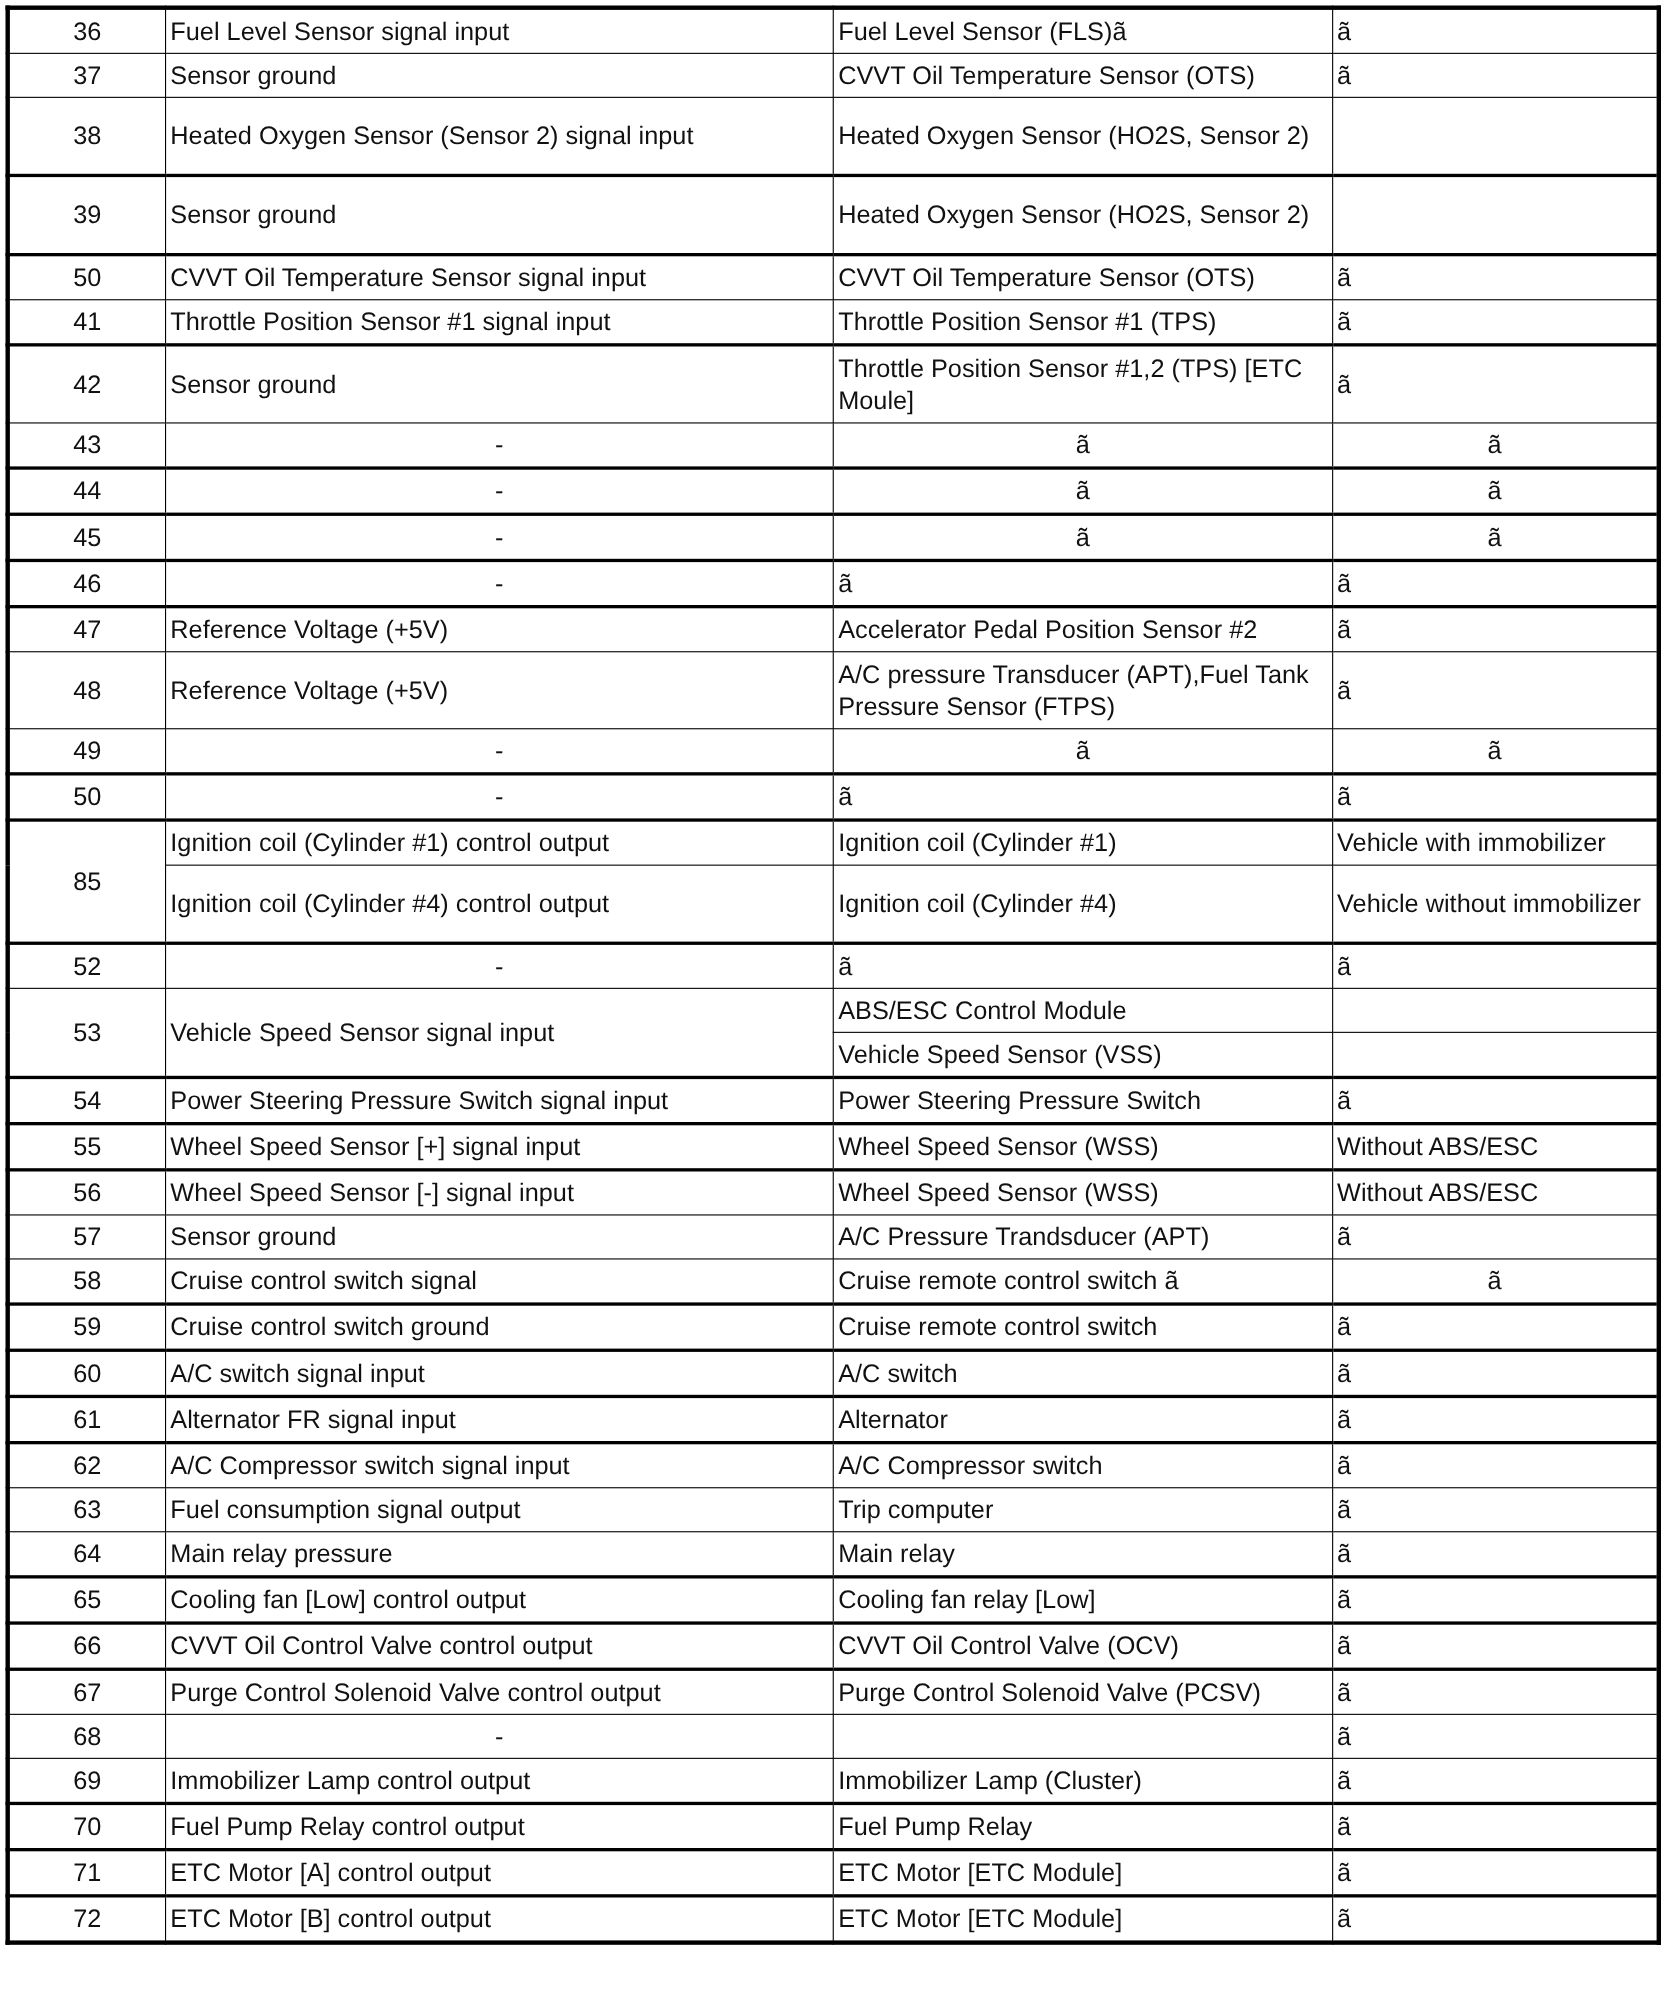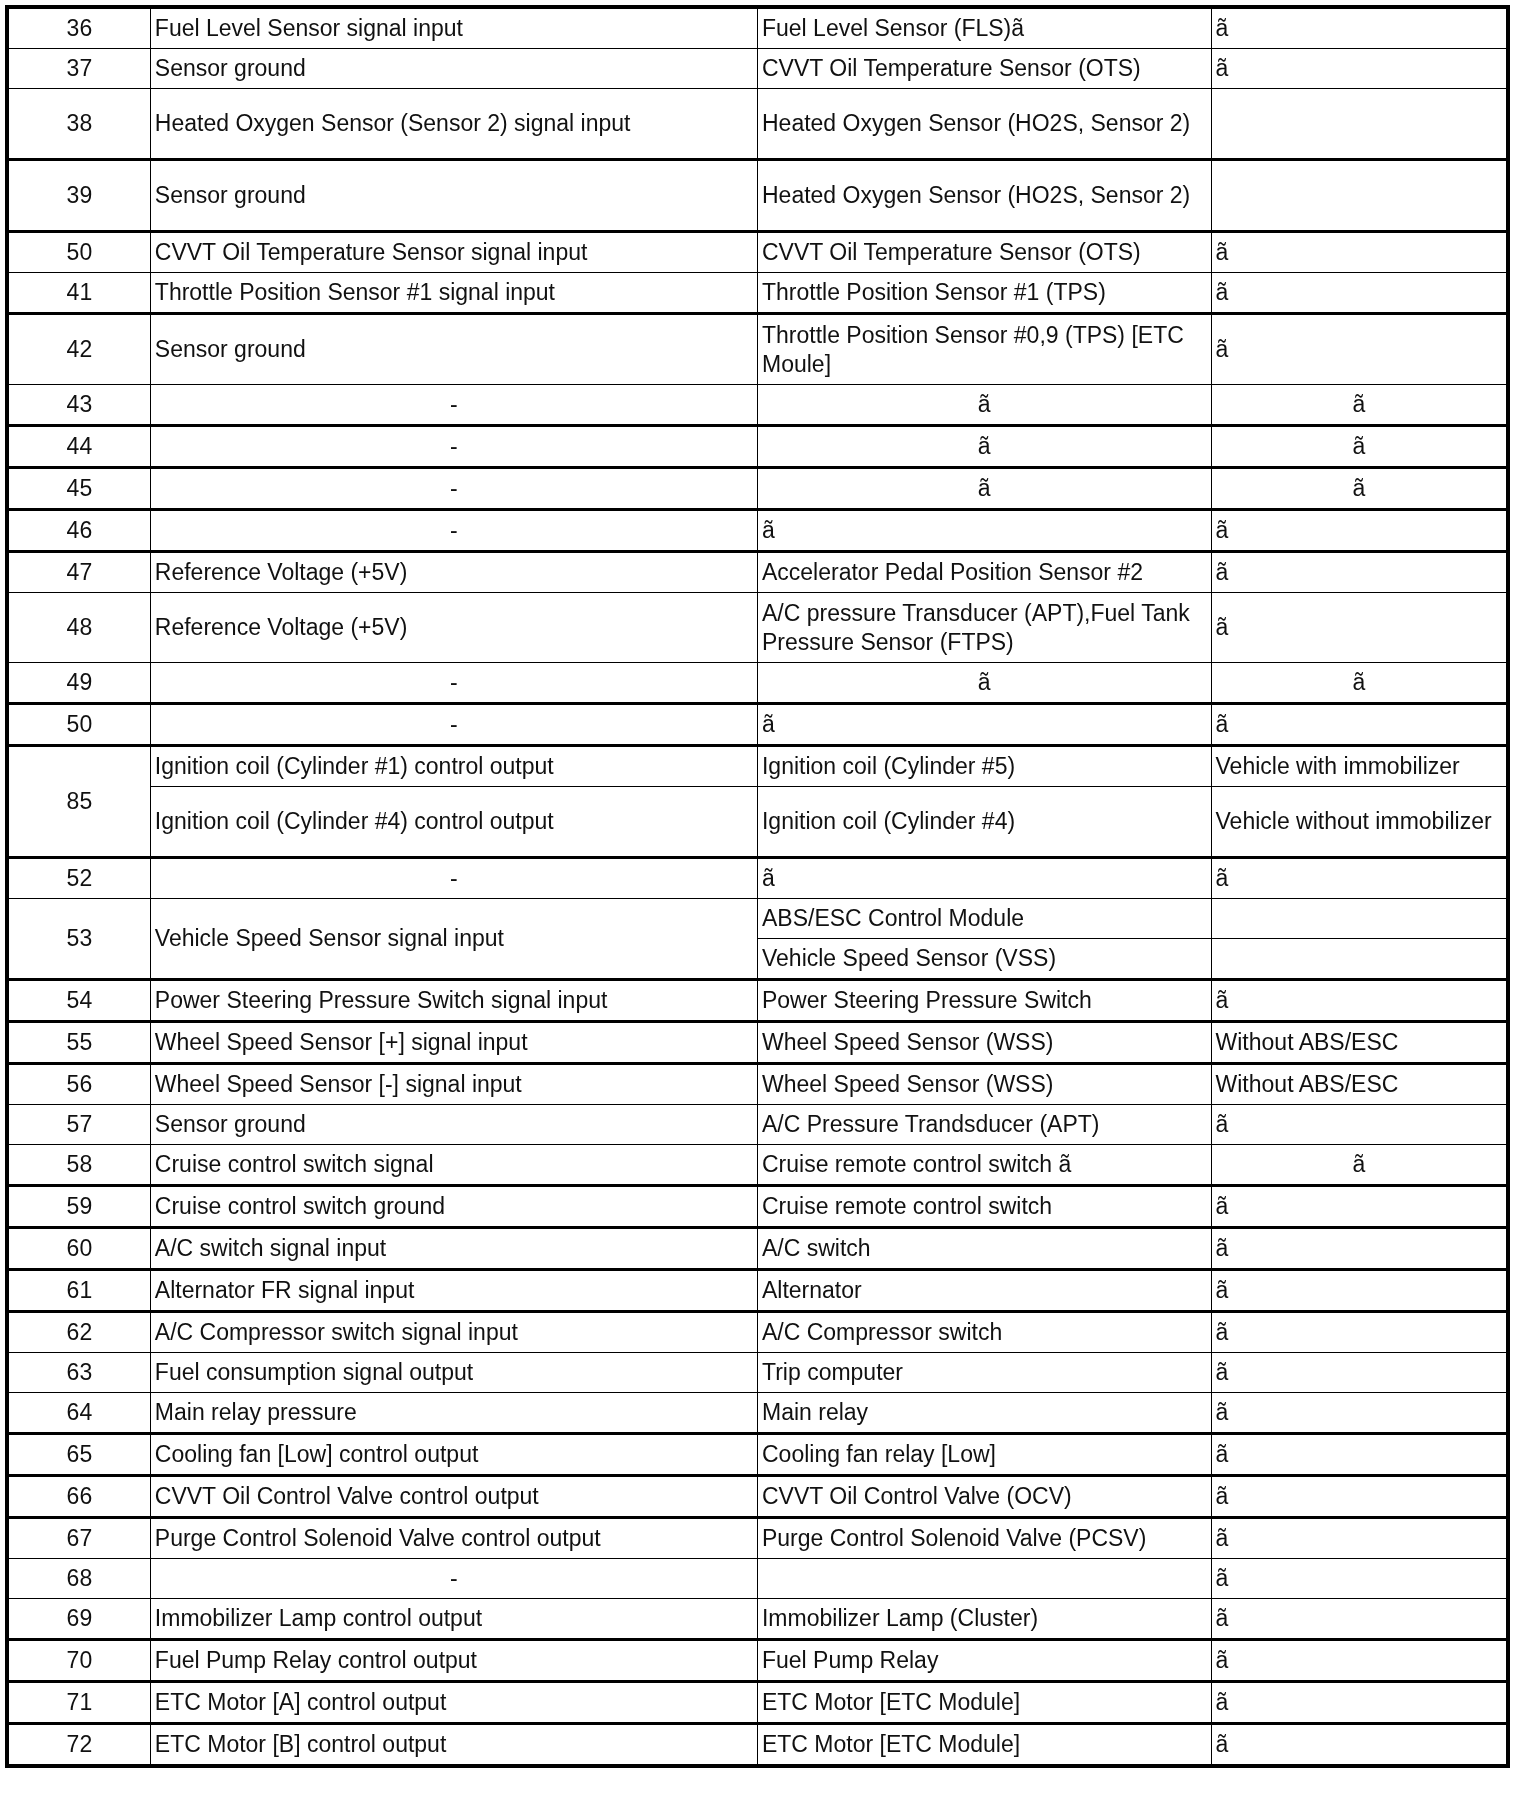--- a/index.html
+++ b/index.html
@@ -66,21 +66,21 @@
       </tr>
       <tr>
         <td class="c1 h1">41</td>
         <td class="h1">Throttle Position Sensor #1 signal input</td>
         <td class="h1">Throttle Position Sensor #1 (TPS)</td>
         <td class="h1">ã</td>
       </tr>
       <tr class="thick">
         <td class="c1 h2">42</td>
         <td class="h2">Sensor ground</td>
-        <td class="h2">Throttle Position Sensor #0,9 (TPS) [ETC Moule]</td>
+        <td class="h2">Throttle Position Sensor #1,2 (TPS) [ETC Moule]</td>
         <td class="h2">ã</td>
       </tr>
       <tr>
         <td class="c1 h1">43</td>
         <td class="h1 center">-</td>
         <td class="h1 center">ã</td>
         <td class="h1 center">ã</td>
       </tr>
       <tr class="thick">
         <td class="c1 h1">44</td>
@@ -120,21 +120,21 @@
       </tr>
       <tr class="thick">
         <td class="c1 h1">50</td>
         <td class="h1 center">-</td>
         <td class="h1">ã</td>
         <td class="h1">ã</td>
       </tr>
       <tr class="thick">
         <td class="c1 h1" rowspan="2">85</td>
         <td class="h1">Ignition coil (Cylinder #1) control output</td>
-        <td class="h1">Ignition coil (Cylinder #5)</td>
+        <td class="h1">Ignition coil (Cylinder #1)</td>
         <td class="h1">Vehicle with immobilizer</td>
       </tr>
       <tr>
         <td class="h2">Ignition coil (Cylinder #4) control output</td>
         <td class="h2">Ignition coil (Cylinder #4)</td>
         <td class="h2">Vehicle without immobilizer</td>
       </tr>
       <tr class="thick">
         <td class="c1 h1">52</td>
         <td class="h1 center">-</td>

